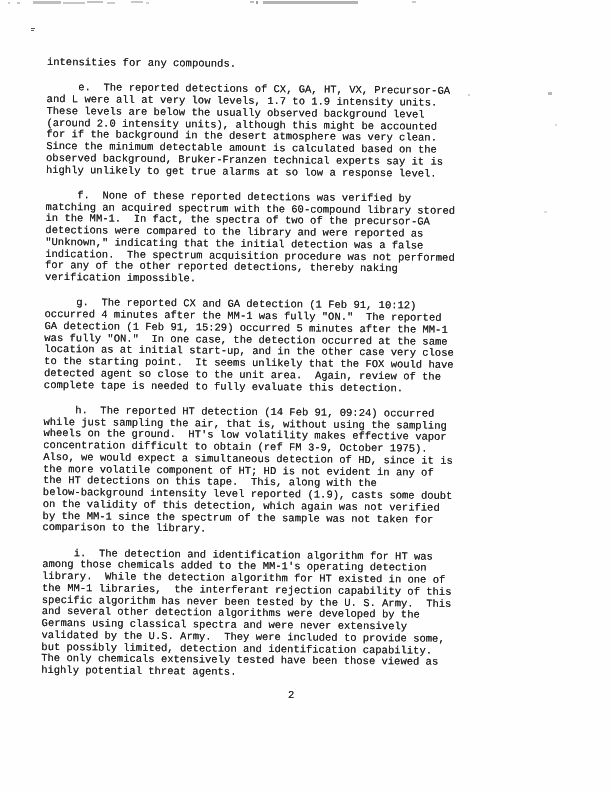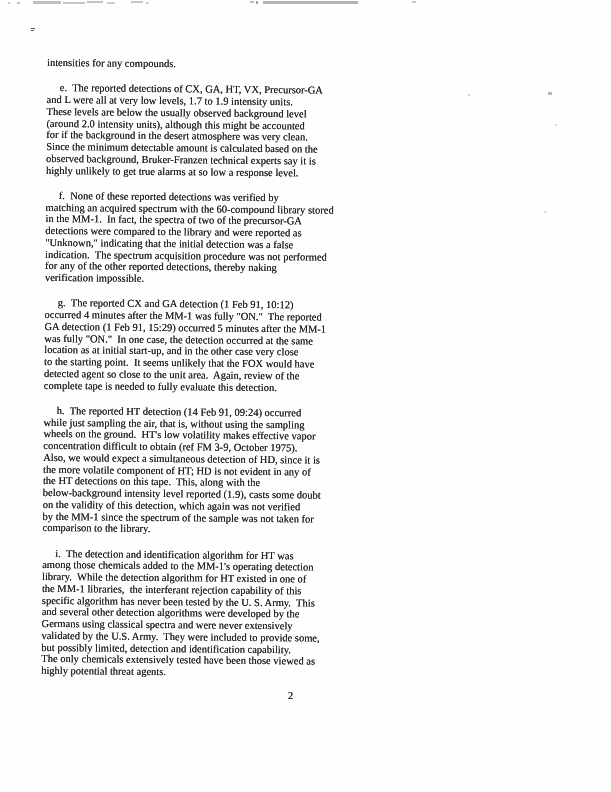--- a/index.html
+++ b/index.html
@@ -6,21 +6,21 @@
     margin: 0;
     padding: 0;
     background: #ffffff;
   }
   .page {
     position: relative;
     width: 611px;
     height: 792px;
     background: #fefefe;
     overflow: hidden;
-    font-family: Liberation Serif, serif;
+    font-family: Liberation Mono, monospace;
   }
   .text-block {
     position: absolute;
     left: 44px;
     top: 59px;
     width: 440px;
     transform: rotate(0.55deg);
     transform-origin: 50% 50%;
   }
   pre.para {

